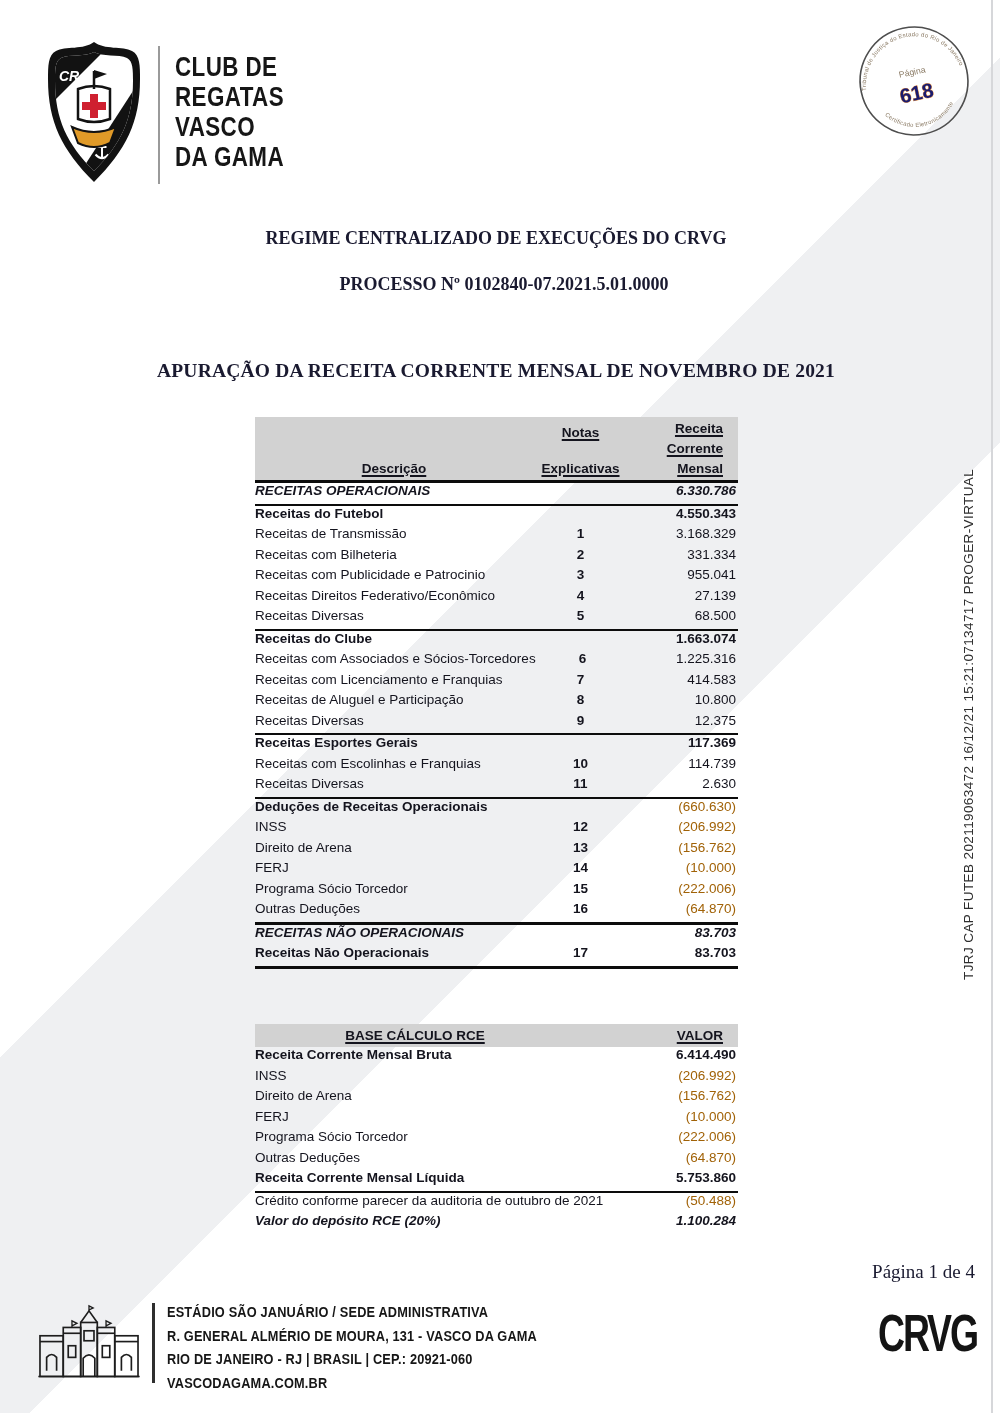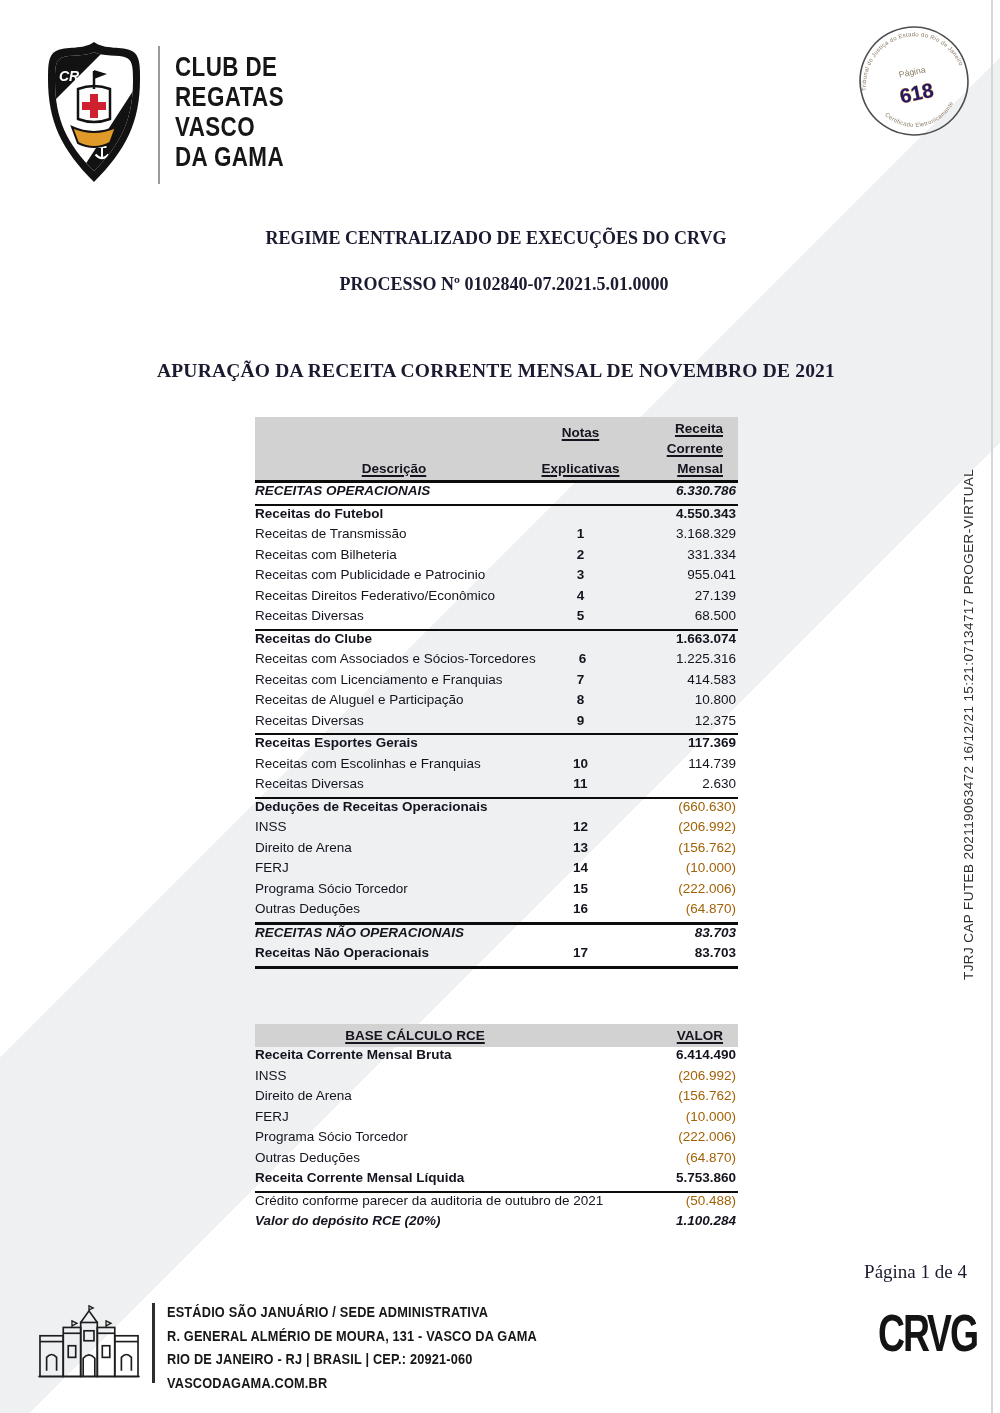--- a/index.html
+++ b/index.html
@@ -43,21 +43,21 @@
   .c-desc{flex:1;white-space:nowrap;}
   .c-note{width:95px;text-align:center;font-weight:bold;}
   .c-val{width:110px;text-align:right;padding-right:2px;box-sizing:border-box;white-space:nowrap;}
   .trow.major{font-weight:bold;font-style:italic;}
   .trow.section{font-weight:bold;}
   .c-val.neg{color:#a16207;font-weight:normal;}
   .b-thick{border-bottom:3px solid #0c0c0c;}
   .b-medium{border-bottom:2px solid #0c0c0c;}
 
   
-  .page-indicator{position:absolute;left:4px;top:1261px;width:963px;text-align:right;
+  .page-indicator{position:absolute;left:12px;top:1261px;width:963px;text-align:right;
                   font-family:"Liberation Serif",serif;font-size:19px;color:#1a1a30;}
   .side-text{position:absolute;right:24px;top:428px;height:552px;writing-mode:vertical-rl;transform:rotate(180deg);
              font-size:13.5px;color:#2e2e2e;white-space:nowrap;letter-spacing:.4px;}
   .stadium{position:absolute;left:35px;top:1302px;width:108px;height:80px;}
   .fdiv{position:absolute;left:152px;top:1303px;height:80px;width:3px;background:#2e2e2e;}
   .address{position:absolute;left:167px;top:1301px;font-weight:bold;font-size:14.5px;line-height:23.5px;
            letter-spacing:.2px;color:#161616;transform:scaleX(.88);transform-origin:left top;white-space:nowrap;}
   .crvg{position:absolute;left:878px;top:1303px;font-size:52px;font-weight:bold;letter-spacing:-3px;
         color:#141414;transform:scaleX(.72);transform-origin:left top;}
 </style>

